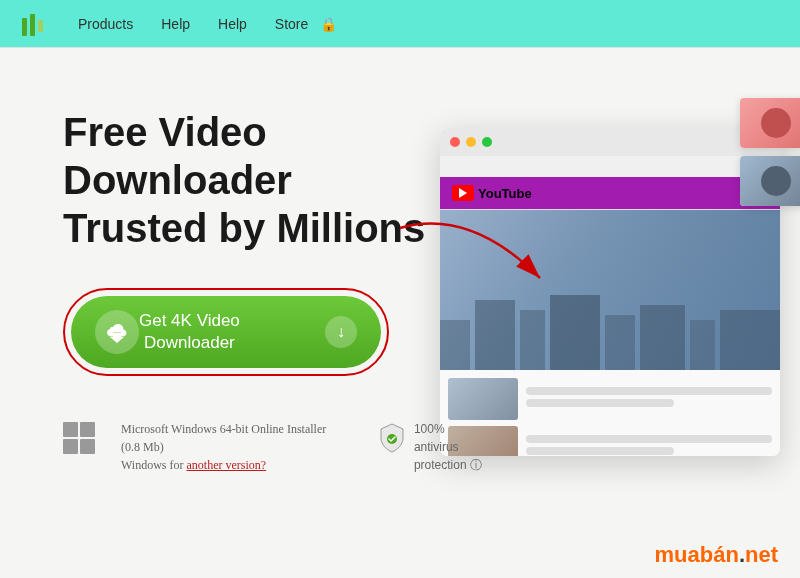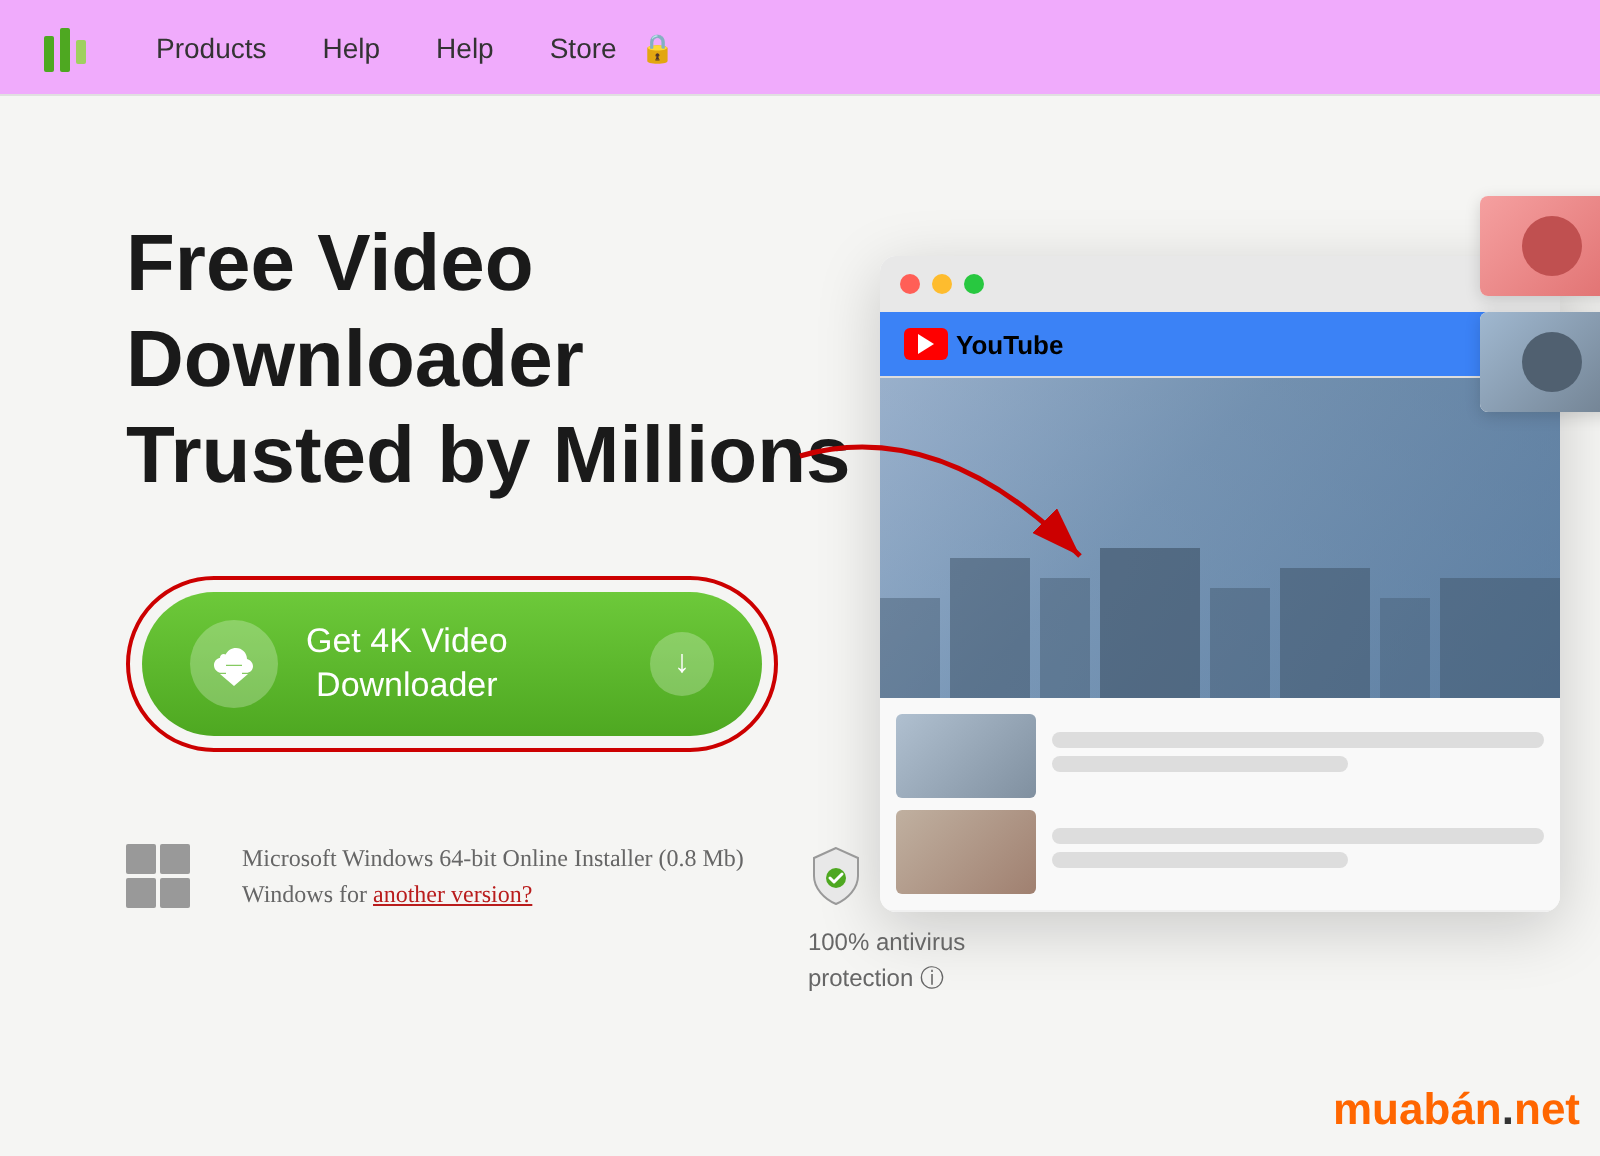--- a/index.html
+++ b/index.html
@@ -10,21 +10,21 @@
       font-family: -apple-system, BlinkMacSystemFont, 'Segoe UI', Arial, sans-serif;
       background: #f5f5f3;
       position: relative;
     }
 
     
     nav {
       display: flex;
       align-items: center;
       height: 48px;
-      background: #f0abfc;
+      background: #5eead4;
       padding: 0 20px;
       border-bottom: 1px solid #e0e0e0;
       position: relative;
       z-index: 10;
     }
     .nav-logo {
       display: flex;
       align-items: center;
       margin-right: 18px;
     }
@@ -92,21 +92,20 @@
       align-items: center;
       gap: 16px;
       padding: 14px 24px;
       cursor: pointer;
       min-width: 310px;
       justify-content: space-between;
     }
     .cta-left {
       display: flex;
       align-items: center;
-      gap: 14px;
     }
     .cta-icon {
       width: 44px;
       height: 44px;
       background: rgba(255,255,255,0.25);
       border-radius: 50%;
       display: flex;
       align-items: center;
       justify-content: center;
       color: #fff;
@@ -174,21 +173,20 @@
       line-height: 1.5;
     }
     .info-text a {
       color: #b91c1c;
       text-decoration: underline;
     }
     .info-antivirus {
       display: flex;
       align-items: flex-start;
       gap: 8px;
-      flex-direction: column;
     }
     .shield-icon {
       width: 28px;
       height: 32px;
       flex-shrink: 0;
       margin-top: 2px;
       position: relative;
     }
     .antivirus-text {
       font-size: 12px;
@@ -228,25 +226,26 @@
     .btn-red { background: #ff5f57; }
     .btn-yellow { background: #febc2e; }
     .btn-green { background: #28c840; }
     .browser-content {
       background: #f0f0f0;
       height: 300px;
       position: relative;
       overflow: hidden;
     }
     .yt-header {
-      background: #3b82f6;
+      background: #a21caf;
       padding: 8px 12px;
       display: flex;
       gap: 8px;
       border-bottom: 1px solid #ddd;
+      margin-top: 21px;
     }
     .yt-logo {
       display: flex;
       align-items: center;
       gap: 4px;
     }
     .yt-icon {
       background: #ff0000;
       border-radius: 3px;
       width: 22px;
@@ -326,21 +325,21 @@
     }
     .avatar-img {
       width: 72px;
       height: 50px;
     }
 
     
     .watermark {
       position: absolute;
       bottom: 10px;
-      right: 10px;
+      right: 22px;
       z-index: 20;
       font-size: 22px;
       font-weight: 900;
     }
     .mua { color: #ff6600; }
     .ban { color: #ff6600; }
     .dot-net { color: #ff6600; }
     .watermark-dot { color: #333; }
   </style>
 </head>

